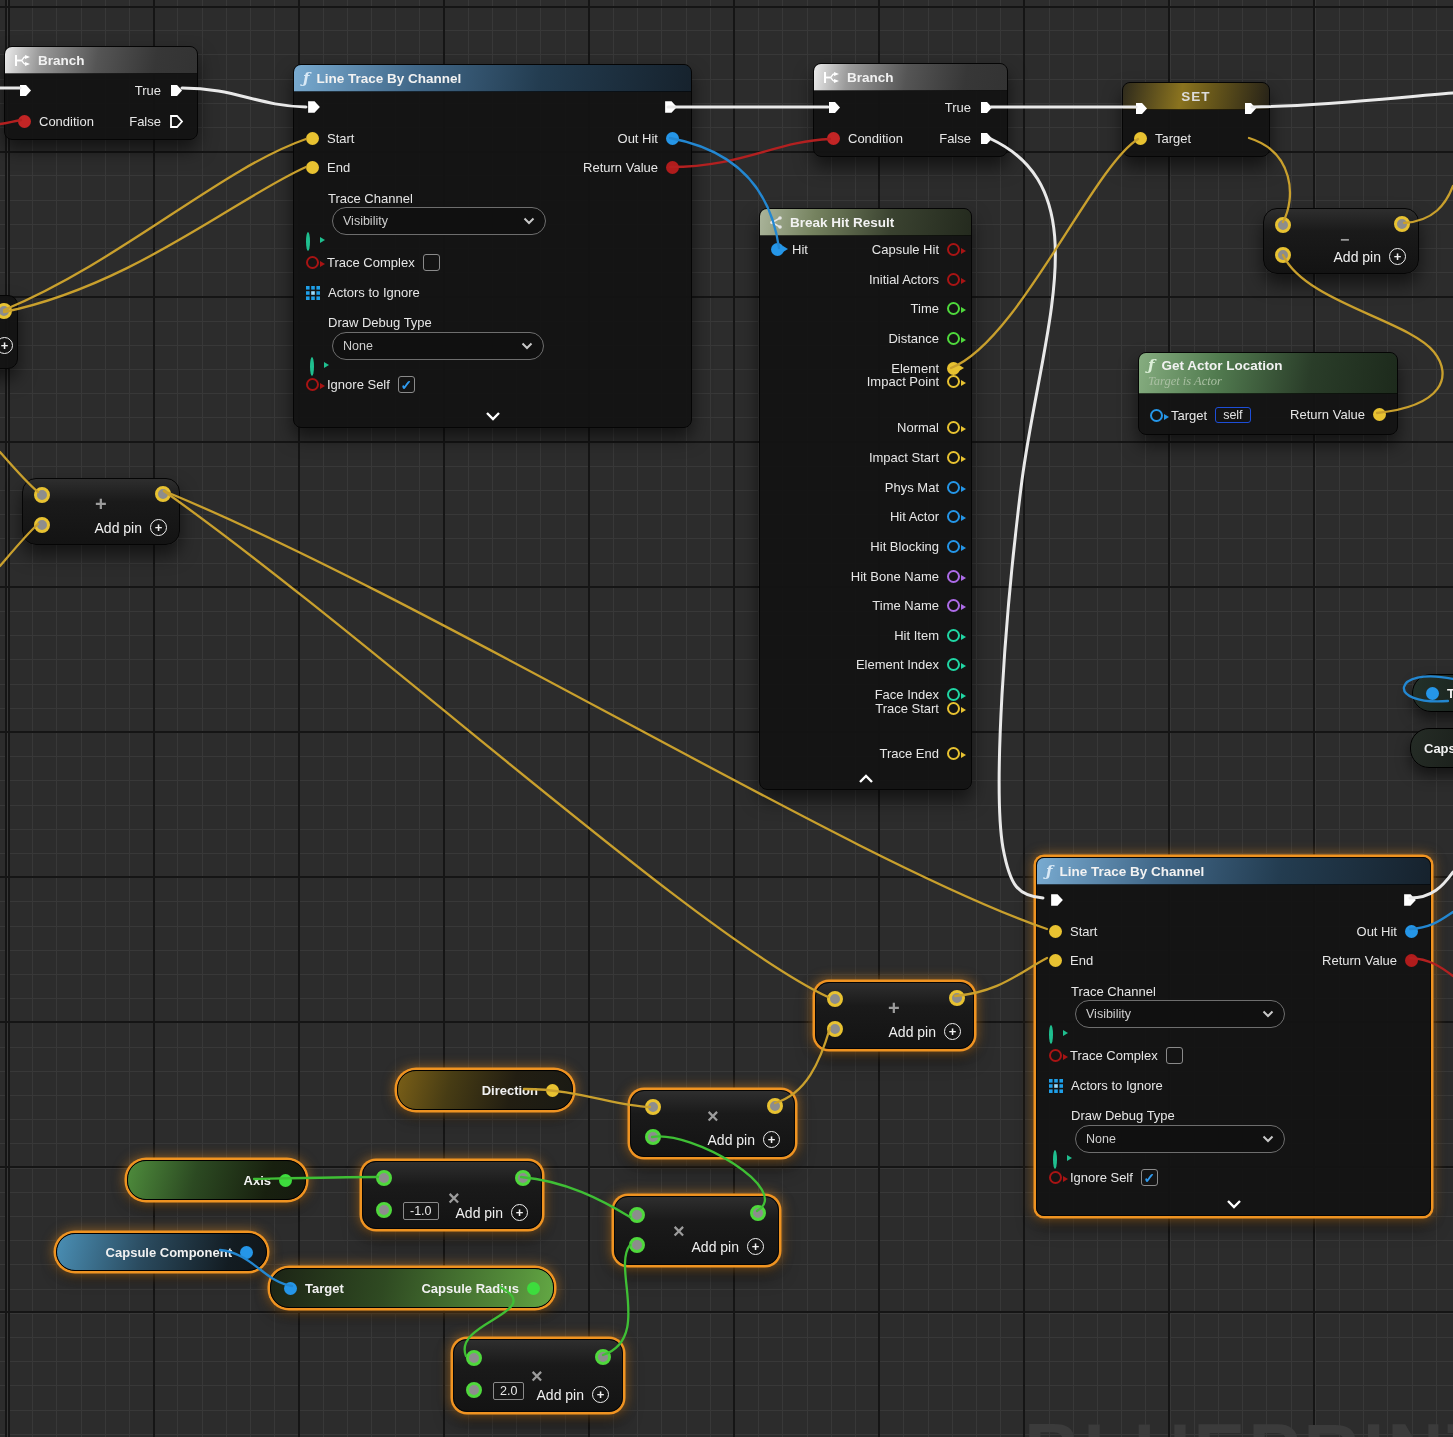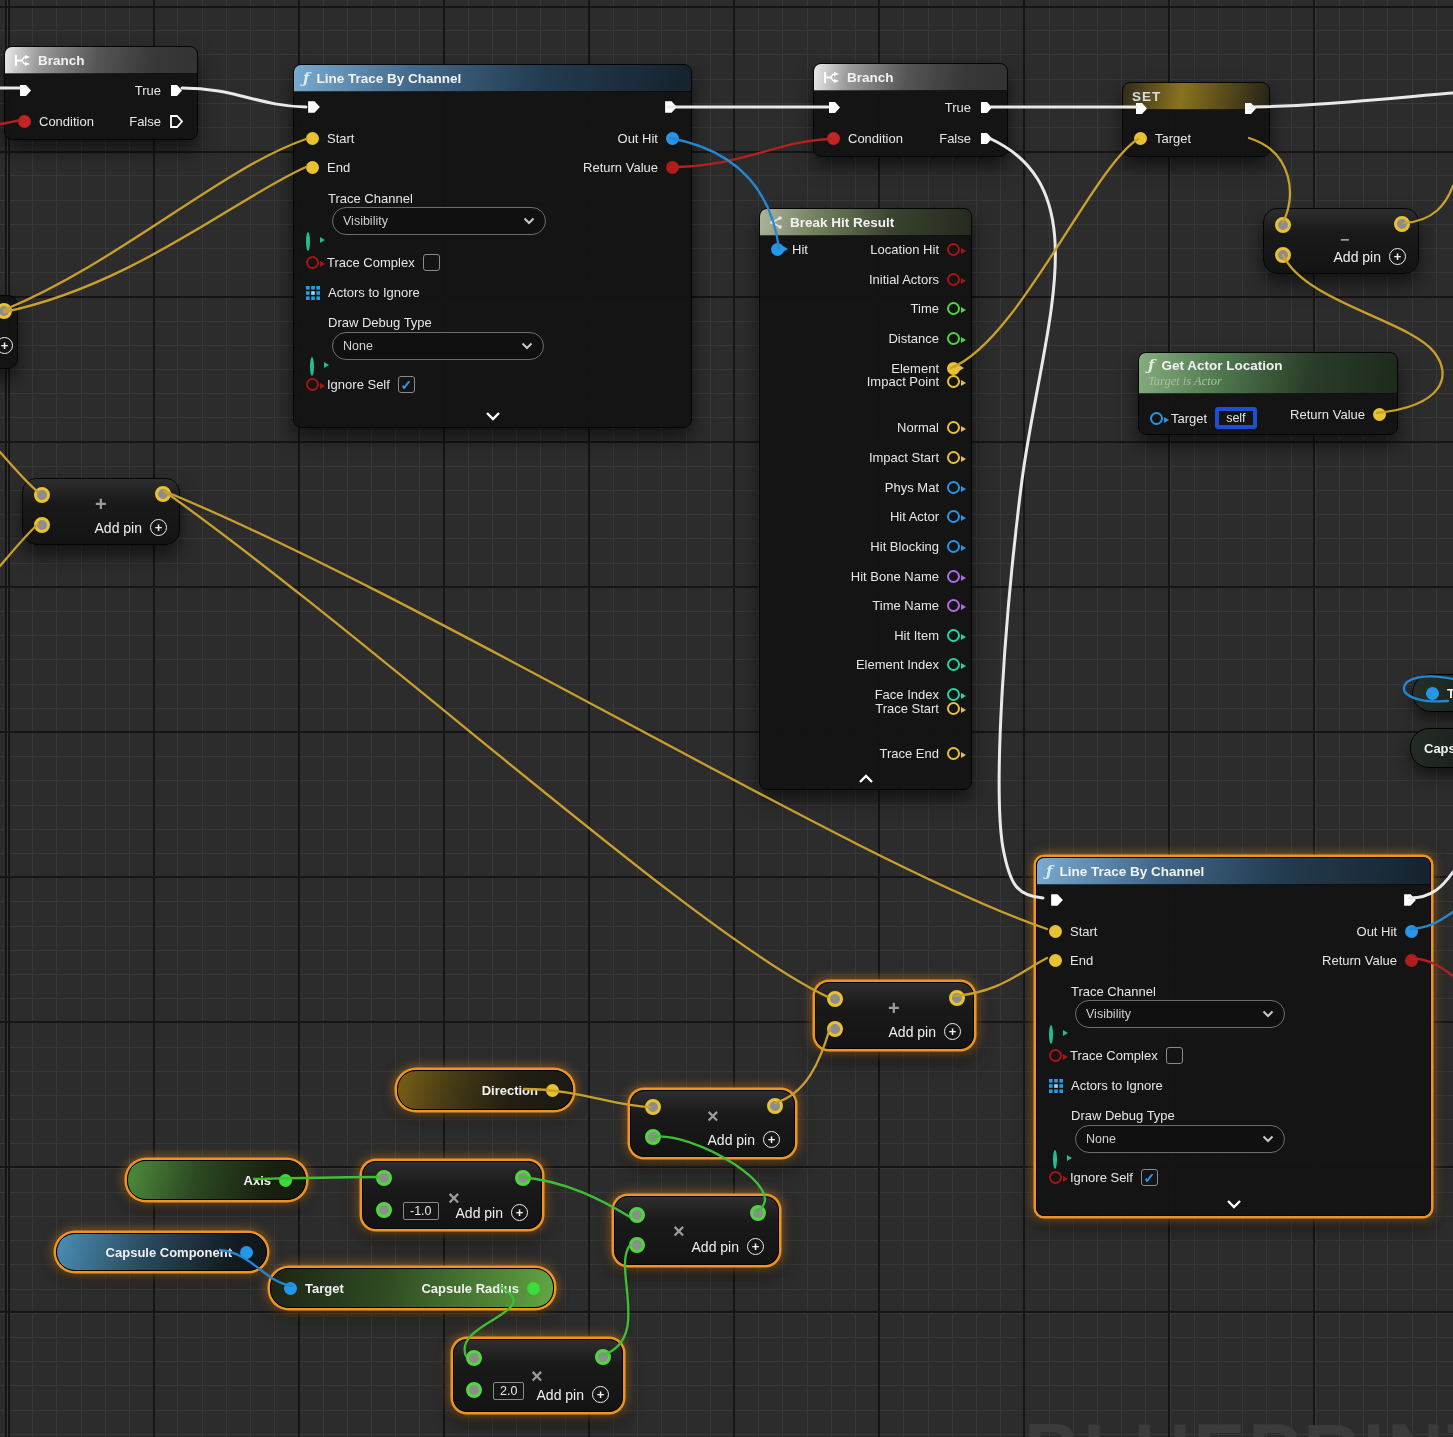--- a/index.html
+++ b/index.html
@@ -25,21 +25,21 @@
     box-shadow:0 0 0 2.5px #ef9321,0 0 12px 3px rgba(239,147,33,0.5),0 10px 18px rgba(0,0,0,0.55);
   }
   .hdr{
     height:26px;display:flex;align-items:center;gap:7px;padding:0 9px;
     border-radius:7px 7px 0 0;font-weight:bold;font-size:13.5px;color:#f2f2f2;
     border-bottom:1px solid rgba(0,0,0,0.65);white-space:nowrap;
   }
   .hdr-fn{background:linear-gradient(100deg,#79abd1 0%,#42698a 30%,#233c50 62%,#16222d 100%);}
   .hdr-branch{background:linear-gradient(100deg,#ececec 0%,#9a9a9a 18%,#555555 48%,#373737 78%,#333333 100%);}
   .hdr-break{background:linear-gradient(100deg,#aab49a 0%,#75825f 26%,#3a4230 62%,#242a1e 100%);}
-  .hdr-set{background:linear-gradient(100deg,#2e2a1c 0%,#8a731f 40%,#6b5a1a 58%,#262218 100%);justify-content:flex-start;color:#dcdcdc;letter-spacing:1px;}
+  .hdr-set{background:linear-gradient(100deg,#2e2a1c 0%,#8a731f 40%,#6b5a1a 58%,#262218 100%);justify-content:center;color:#dcdcdc;letter-spacing:1px;}
   .hdr-gal{background:linear-gradient(100deg,#86ad80 0%,#527c50 30%,#2a3d29 66%,#1d2a1c 100%);height:40px;flex-direction:column;align-items:flex-start;justify-content:center;gap:1px;}
   .gal-sub{font-style:italic;font-weight:normal;font-size:12.5px;color:#a9bfa2;font-family:"Liberation Serif",serif;}
   .ficon{font-family:"DejaVu Serif",serif;font-style:italic;font-weight:bold;font-size:15px;color:#d9e9f6;line-height:1;}
   .flexr{display:flex;align-items:center;gap:8px;white-space:nowrap;}
   .lbl{font-size:13px;color:#e6e6e6;}
   .pin{position:relative;width:13px;height:13px;border-radius:50%;flex:none;box-sizing:border-box;}
   .pin.f{background:currentColor;}
   .pin.h{border:2.6px solid currentColor;}
   .pin.t::after{content:"";position:absolute;left:12px;top:3px;border-left:5px solid currentColor;border-top:3.5px solid transparent;border-bottom:3.5px solid transparent;}
   .rp{position:absolute;width:16px;height:16px;border-radius:50%;background:#8d8d8d;border:3px solid currentColor;box-sizing:border-box;}
@@ -56,21 +56,21 @@
   .plusc{width:17px;height:17px;border:1.7px solid #f0f0f0;border-radius:50%;display:flex;align-items:center;justify-content:center;box-sizing:border-box;}
   .plusc::before{content:"+";font-size:13px;font-weight:bold;color:#f0f0f0;line-height:0;}
   .dd{
     background:#101010;border:1px solid #6e6e6e;border-radius:14px;height:28px;
     display:flex;align-items:center;justify-content:space-between;
     padding:0 10px;color:#cfcfcf;font-size:12.5px;box-sizing:border-box;
   }
   .cb{width:17px;height:17px;background:#141414;border:1.4px solid #8a8a8a;border-radius:3px;box-sizing:border-box;display:flex;align-items:center;justify-content:center;}
   .cb.checked::after{content:"✓";color:#2f9bf0;font-size:14px;font-weight:bold;}
   .vbox{background:#161616;border:1px solid #8a8a8a;border-radius:2px;padding:1px 6px;font-size:12.5px;color:#e8e8e8;}
-  .selfbox{background:transparent;border:4px solid #1d4ed8;border-radius:3px;padding:0px 7px;font-size:12.5px;color:#e2e2e2;}
+  .selfbox{background:transparent;border:1px solid #1d4ed8;border-radius:3px;padding:0px 7px;font-size:12.5px;color:#e2e2e2;}
   .watermark{
     position:absolute;left:1024px;top:1406px;font-size:78px;font-weight:bold;
     color:#3b3b3b;letter-spacing:3px;white-space:nowrap;
   }
   #wires{position:absolute;left:0;top:0;pointer-events:none;}
 </style>
 </head>
 <body>
 
 <div id="canvas">
@@ -249,21 +249,21 @@
           <circle cx="3" cy="6.5" r="1.8" fill="#e6e6e6"></circle>
           <circle cx="11" cy="11" r="1.8" fill="#e6e6e6"></circle>
         </svg>
       <span>Break Hit Result</span>
     </div>
     <div class="abs flexr" style="left:11px;top:33px">
       <span class="pin f t" style="color:#2596e8"></span>
       <span class="lbl">Hit</span>
     </div>
     <div class="abs flexr" style="right:11px;top:33px">
-        <span class="lbl">Location Hit</span>
+        <span class="lbl">Capsule Hit</span>
         <span class="pin h t" style="color:#a81414"></span>
       </div>
     <div class="abs flexr" style="right:11px;top:63px">
         <span class="lbl">Initial Actors</span>
         <span class="pin h t" style="color:#a81414"></span>
       </div>
     <div class="abs flexr" style="right:11px;top:92px">
         <span class="lbl">Time</span>
         <span class="pin h t" style="color:#4fd83c"></span>
       </div>

